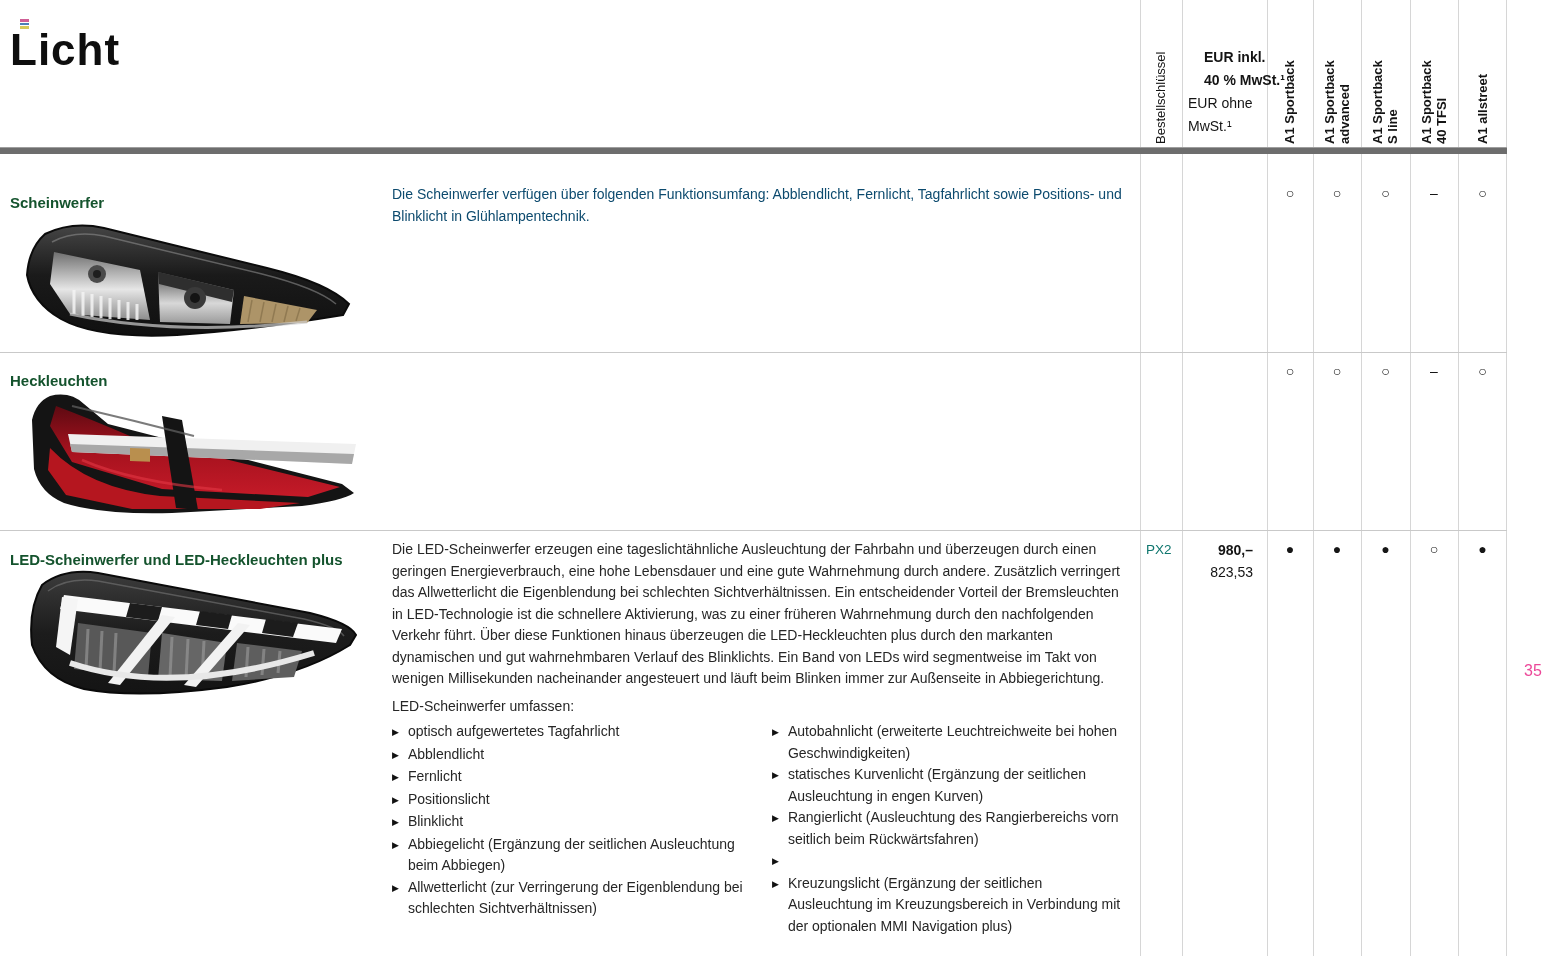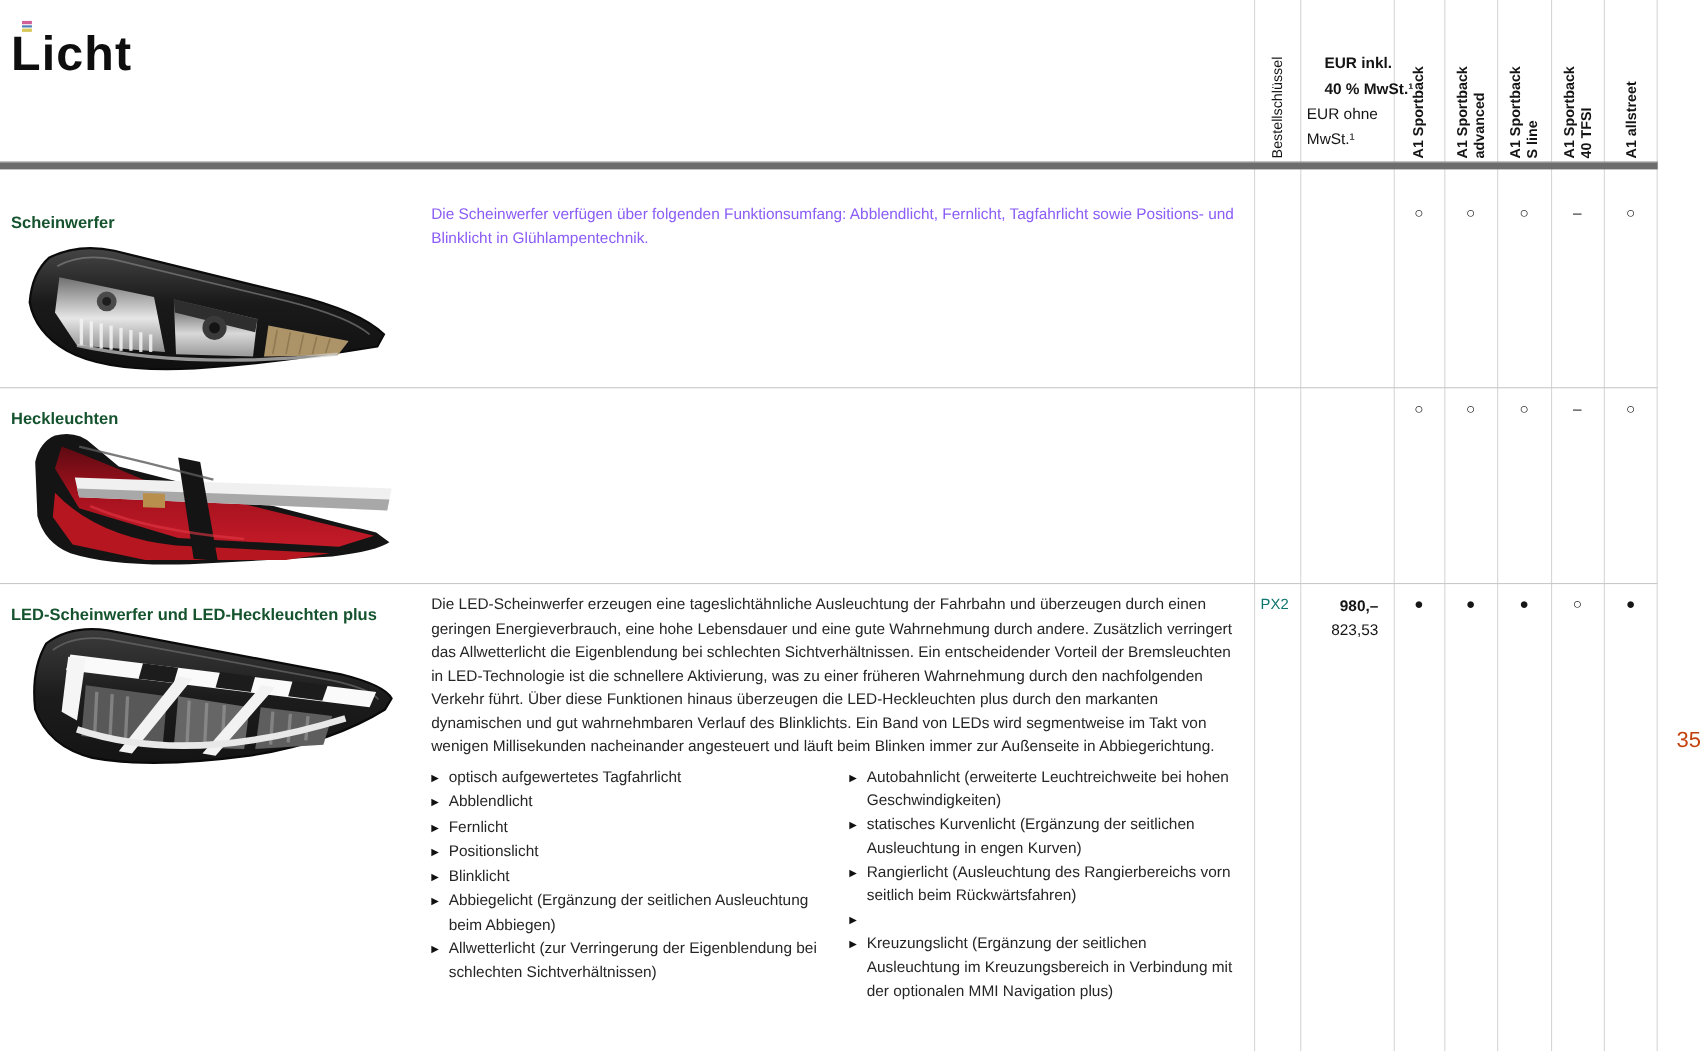--- a/index.html
+++ b/index.html
@@ -19,37 +19,37 @@
   .mark i:nth-child(2){background:#4d7fb8;}
   .mark i:nth-child(3){background:#d6c95a;}
   
   .vlabel{position:absolute;top:144px;transform:rotate(-90deg);transform-origin:0 0;
     font-size:13px;line-height:15px;white-space:pre-line;color:#141414;}
   .vlabel.bold{font-weight:bold;}
   .price-head{position:absolute;left:1188px;top:46px;font-size:14px;line-height:23px;color:#141414;}
   .price-head .b{font-weight:bold;margin-left:16px;}
   
   .row-title{position:absolute;left:10px;font-size:15px;font-weight:bold;color:#14532d;}
-  .desc{position:absolute;left:392px;width:737px;font-size:14px;line-height:22px;color:#8b5cf6;}
+  .desc{position:absolute;left:392px;width:737px;font-size:14px;line-height:22px;color:#0c4a6e;}
   .avail{position:absolute;font-size:14px;line-height:22px;text-align:center;color:#161616;}
   .order-code{position:absolute;left:1146px;top:539px;font-size:13.5px;line-height:22px;color:#0f766e;}
   .price-cell{position:absolute;left:1183px;top:539px;width:70px;text-align:right;font-size:14px;line-height:22px;color:#141414;}
   .price-cell .gross{font-weight:bold;}
   .img-box{position:absolute;}
   
   .r3col{position:absolute;left:392px;top:539px;width:737px;font-size:14px;line-height:21.5px;color:#262626;}
   .r3col .para{margin:0 0 6px 0;}
   .r3col .feat-head{margin:0 0 4px 0;}
   .cols{display:flex;}
   ul.feat{list-style:none;margin:0;padding:0;}
   ul.feat.left{flex:0 0 362px;margin-right:18px;}
   ul.feat.right{flex:1;}
   ul.feat li{display:flex;gap:9px;}
   .blt{font-size:9px;line-height:21.5px;padding-top:1px;color:#111;flex:0 0 auto;}
-  .page-num{position:absolute;left:1524px;top:662px;font-size:20px;color:#c2410c;}
+  .page-num{position:absolute;left:1524px;top:662px;font-size:16px;color:#ec4899;}
 </style>
 </head>
 <body>
 
 <div class="page">
 
   <div class="vl" style="left:1140px"></div>
   <div class="vl" style="left:1182px"></div>
   <div class="vl" style="left:1267px"></div>
   <div class="vl" style="left:1313px"></div>
@@ -208,20 +208,21 @@
       <polygon points="254,56 286,60 281,74 250,70" fill="#1c1c1c"></polygon>
       <polygon points="50,34 66,36 58,92 44,84" fill="#f5f5f5"></polygon>
       <polygon points="96,120 150,52 163,54 108,122" fill="#f2f2f2"></polygon>
       <polygon points="172,122 226,60 238,62 184,124" fill="#f2f2f2"></polygon>
       <path d="M58 100 Q160 134 302 90" stroke="#e8e8e8" stroke-width="6" fill="none"></path>
     </svg>
   </div>
 
   <div class="r3col">
     <p class="para">Die LED-Scheinwerfer erzeugen eine tageslichtähnliche Ausleuchtung der Fahrbahn und überzeugen durch einen geringen Energieverbrauch, eine hohe Lebensdauer und eine gute Wahrnehmung durch andere. Zusätzlich verringert das Allwetterlicht die Eigenblendung bei schlechten Sichtverhältnissen. Ein entscheidender Vorteil der Bremsleuchten in LED-Technologie ist die schnellere Aktivierung, was zu einer früheren Wahrnehmung durch den nachfolgenden Verkehr führt. Über diese Funktionen hinaus überzeugen die LED-Heckleuchten plus durch den markanten dynamischen und gut wahrnehmbaren Verlauf des Blinklichts. Ein Band von LEDs wird segmentweise im Takt von wenigen Millisekunden nacheinander angesteuert und läuft beim Blinken immer zur Außenseite in Abbiegerichtung.</p>
+    <p class="feat-head">LED-Scheinwerfer umfassen:</p>
     <div class="cols">
       <ul class="feat left">
         <li>
             <span class="blt">▶</span>
             <span>optisch aufgewertetes Tagfahrlicht</span>
           </li>
         <li>
             <span class="blt">▶</span>
             <span>Abblendlicht</span>
           </li>

